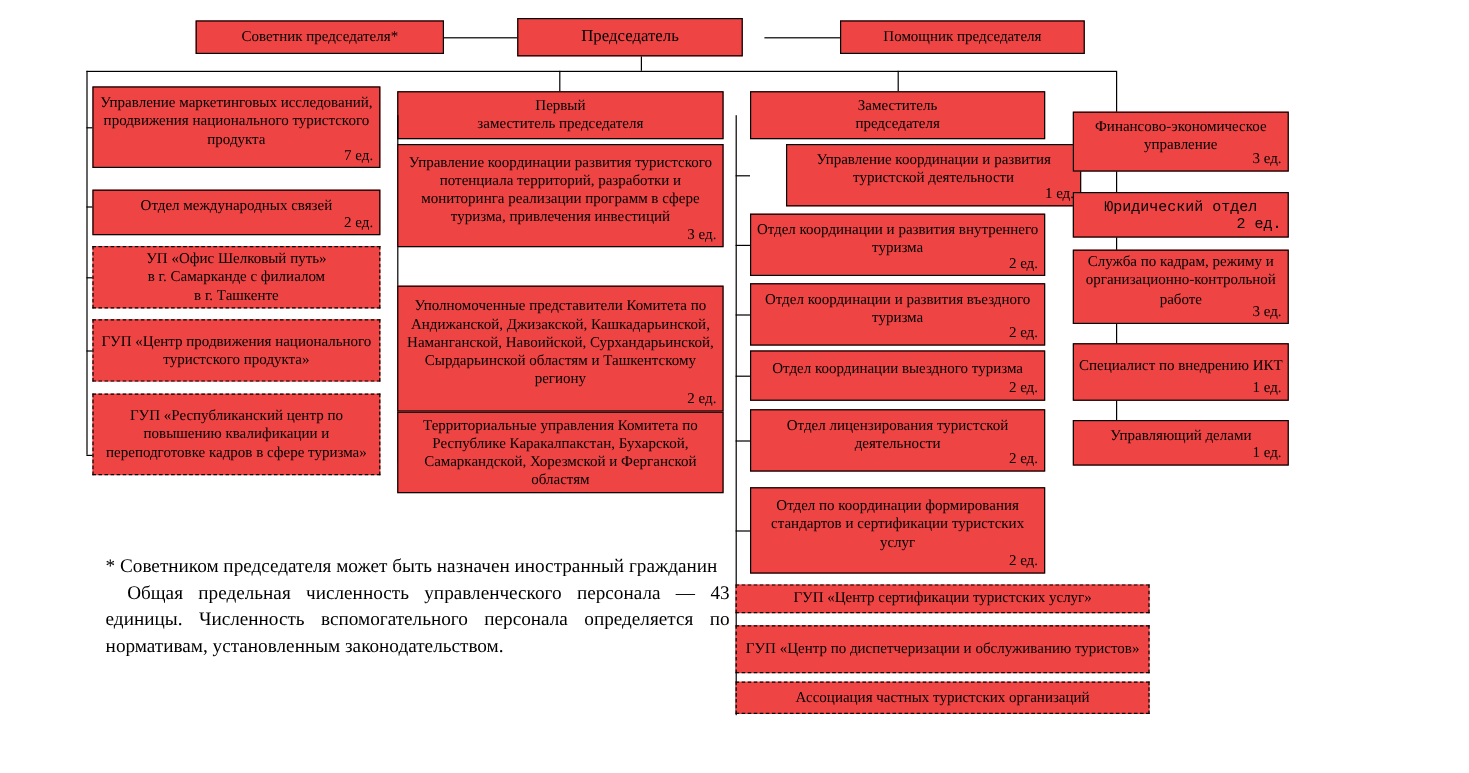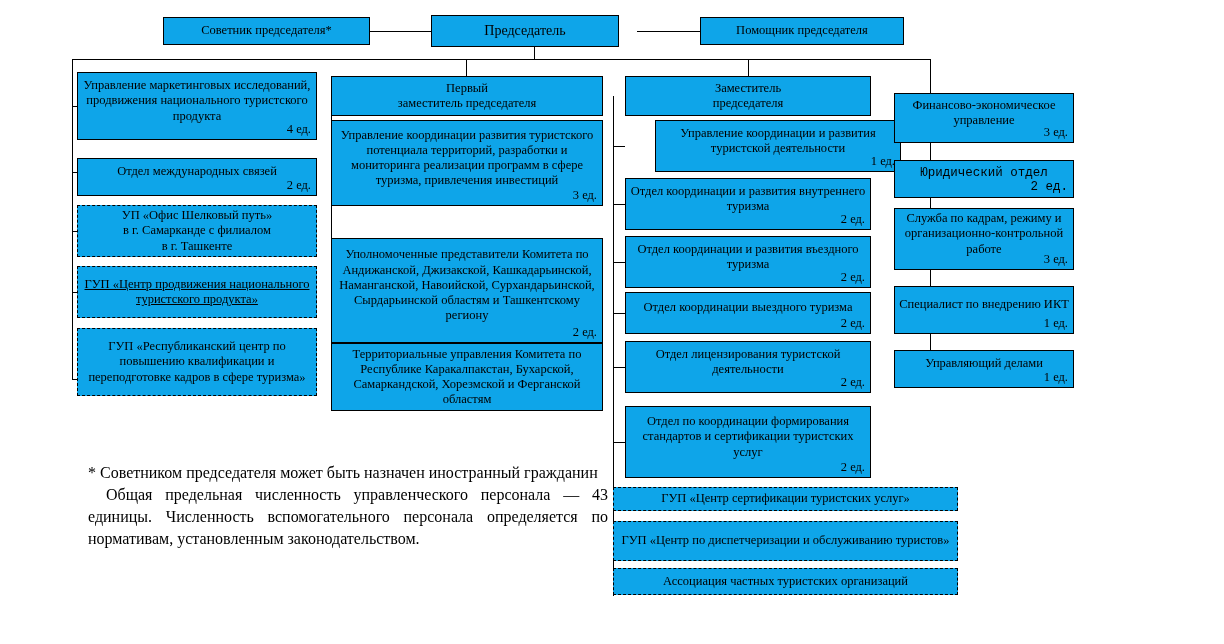--- a/index.html
+++ b/index.html
@@ -13,21 +13,21 @@
     height: 644px;
     background: #ffffff;
     font-family: "Liberation Serif", serif;
     color: #000000;
     overflow: hidden;
   }
   .box {
     position: absolute;
     box-sizing: border-box;
     border: 1px solid #000000;
-    background: #0ea5e9;
+    background: #ef4444;
     display: flex;
     flex-direction: column;
     justify-content: center;
     align-items: center;
     text-align: center;
     font-size: 12.5px;
     line-height: 1.22;
     padding: 2px 4px;
   }
   .box.dashed {
@@ -86,38 +86,38 @@
 
   <div class="line hline" style="left:72px; top:59px; width:858px;"></div>
 
   <div class="line vline" style="left:72px; top:59px; height:320px;"></div>
   <div class="line vline" style="left:466px; top:59px; height:17px;"></div>
   <div class="line vline" style="left:748px; top:59px; height:17px;"></div>
   <div class="line vline" style="left:930px; top:59px; height:310px;"></div>
 
   <div class="box has-units" style="left:77px; top:72px; width:240px; height:68px;">
     <span class="txt">Управление маркетинговых исследований, продвижения национального туристского продукта</span>
-    <span class="units">4 ед.</span>
+    <span class="units">7 ед.</span>
   </div>
   <div class="line hline" style="left:72px; top:106px; width:5px;"></div>
 
   <div class="box has-units" style="left:77px; top:158px; width:240px; height:38px;">
     <span class="txt">Отдел международных связей</span>
     <span class="units">2 ед.</span>
   </div>
   <div class="line hline" style="left:72px; top:172px; width:5px;"></div>
 
   <div class="box dashed" style="left:77px; top:205px; width:240px; height:52px;">
     <span class="txt">УП «Офис Шелковый путь»
 в г. Самарканде с филиалом
 в г. Ташкенте</span>
   </div>
   <div class="line hline" style="left:72px; top:231px; width:5px;"></div>
 
-  <div class="box dashed" style="left:77px; top:266px; width:240px; height:52px;text-decoration:underline;">
+  <div class="box dashed" style="left:77px; top:266px; width:240px; height:52px;">
     <span class="txt">ГУП «Центр продвижения национального туристского продукта»</span>
   </div>
   <div class="line hline" style="left:72px; top:292px; width:5px;"></div>
 
   <div class="box dashed" style="left:77px; top:328px; width:240px; height:68px;">
     <span class="txt">ГУП «Республиканский центр по повышению квалификации и переподготовке кадров в сфере туризма»</span>
   </div>
   <div class="line hline" style="left:72px; top:379px; width:5px;"></div>
 
   <div class="box" style="left:331px; top:76px; width:272px; height:40px;">

